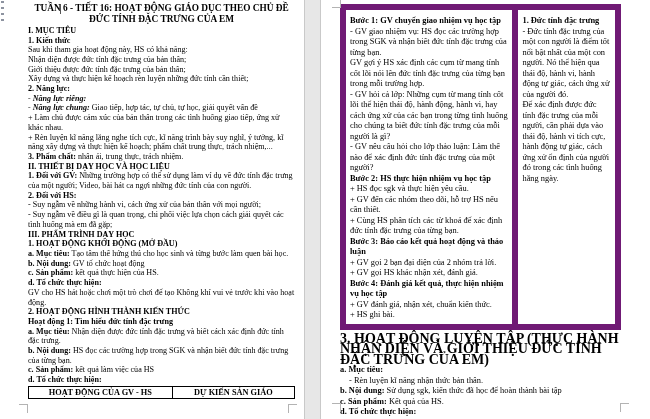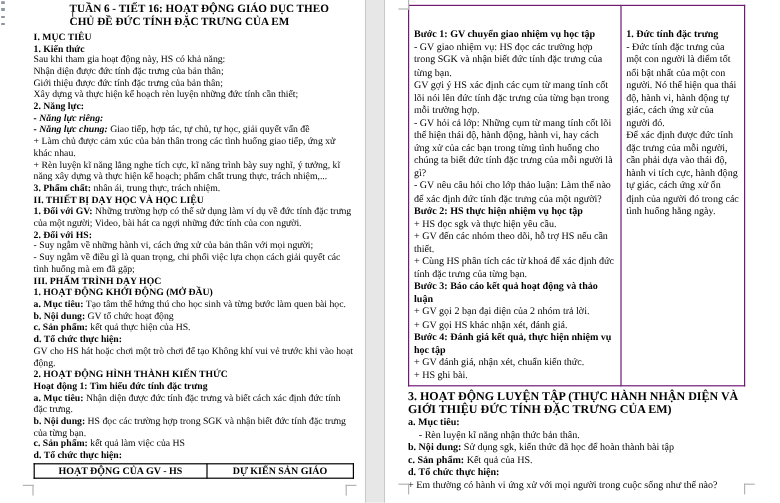--- a/index.html
+++ b/index.html
@@ -17,44 +17,44 @@
     box-sizing:border-box;
   }
   .page-right{flex:1;padding:4px 23px 0 19px;}
 
   .para{margin:0;font-size:8.1px;line-height:9.7px;text-align:left;}
   .page-right .para{font-size:8.4px;line-height:10.5px;}
   .b{font-weight:bold;}
   .i{font-style:italic;}
   .h{font-weight:bold;}
   .title{
-    text-align:left;font-weight:bold;
-    font-size:9.3px;line-height:10.9px;margin-bottom:1px;margin-left:30px;
+    text-align:center;font-weight:bold;
+    font-size:9.3px;line-height:10.9px;margin-bottom:1px;
   }
   .li{padding-left:9px;}
 
   table{border-collapse:collapse;}
   .gv-table{width:100%;margin-top:1px;}
   .gv-table th{
     border:1px solid #000;font-size:8.3px;line-height:9.6px;
     padding:1px 2px;font-weight:bold;text-align:center;
     font-family:"Liberation Serif","DejaVu Serif",serif;
   }
   .gv-col1{width:54%;}
   .gv-col2{width:46%;}
 
   .step-table{width:281px;table-layout:fixed;}
   .step-table td{
-    border:1px solid #701a75;vertical-align:top;padding:19px 4px 3px 4px;
+    border:6px solid #701a75;vertical-align:top;padding:6px 4px 3px 4px;
   }
   .cell-steps{width:64%;}
   .cell-result{width:36%;}
 
   .bottom-section{margin-top:4px;width:287px;}
-  .bottom-section .bighead{font-size:10px;}
+  .bottom-section .bighead{font-size:14px;}
 
   
   .crop{position:absolute;width:8px;height:8px;pointer-events:none;}
   .crop-bl{border-top:1px solid #b3b3b3;border-right:1px solid #b3b3b3;}
   .crop-br{border-top:1px solid #b3b3b3;border-left:1px solid #b3b3b3;}
   .crop-tl{border-bottom:1px solid #b3b3b3;border-right:1px solid #b3b3b3;}
   .pl-bl{left:19px;top:404px;}
   .pl-br{left:288px;top:404px;}
   .pr-tl{left:11px;top:0px;height:7px;}
   .pr-bl{left:11px;top:403px;}

